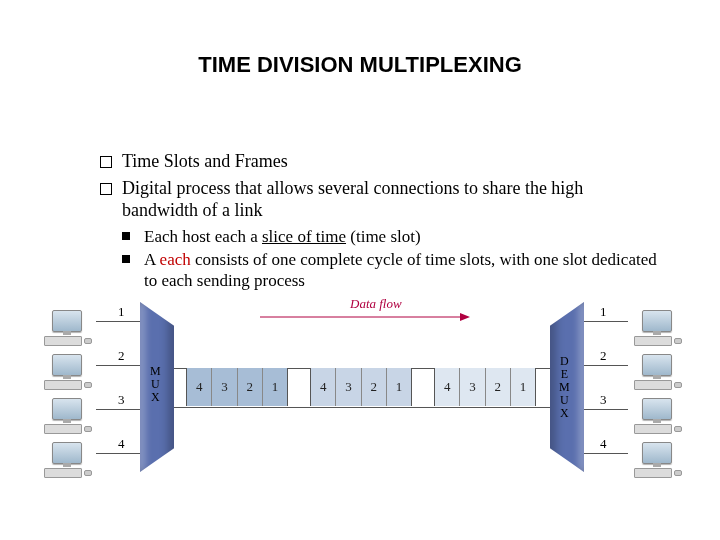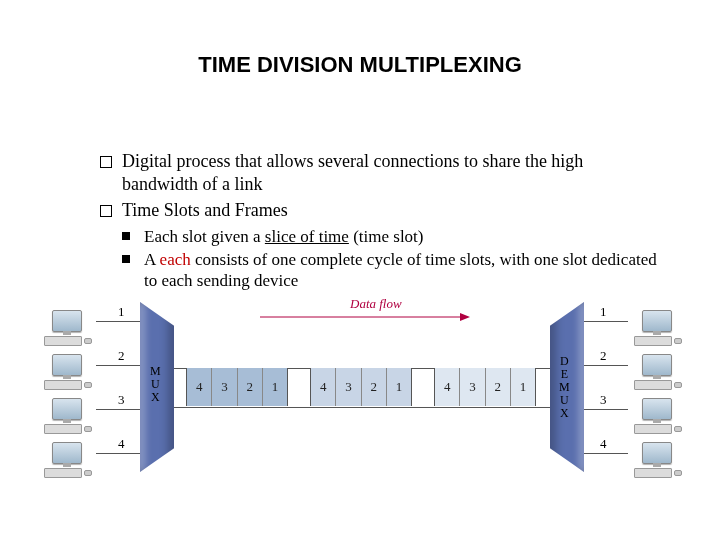--- a/index.html
+++ b/index.html
@@ -37,33 +37,33 @@
 </style>
 </head>
 <body>
 <div class="slide">
 
 <h1>TIME DIVISION MULTIPLEXING</h1>
 
 <div class="body">
   <div class="b1">
     <span class="sq-open"></span>
-    <span>Digital process that allows several connections to share the high bandwidth of a link</span>
+    <span>Time Slots and Frames</span>
   </div>
   <div class="b1">
     <span class="sq-open"></span>
-    <span>Time Slots and Frames</span>
+    <span>Digital process that allows several connections to share the high bandwidth of a link</span>
   </div>
   <div class="b2">
     <span class="sq-fill"></span>
-    <span>Each slot given a </span><span class="u">slice of time</span><span> (time slot)</span>
+    <span>Each host each a </span><span class="u">slice of time</span><span> (time slot)</span>
   </div>
   <div class="b2">
     <span class="sq-fill"></span>
-    <span>A </span><span class="red">each</span><span> consists of one complete cycle of time slots, with one slot dedicated to each sending device</span>
+    <span>A </span><span class="red">each</span><span> consists of one complete cycle of time slots, with one slot dedicated to each sending process</span>
   </div>
 </div>
 
 <div class="diagram">
 
   <div class="host" style="left:-60px;top:0;">
         <div class="monitor"></div>
         <div class="kb"></div>
         <div class="mouse"></div>
       </div>

